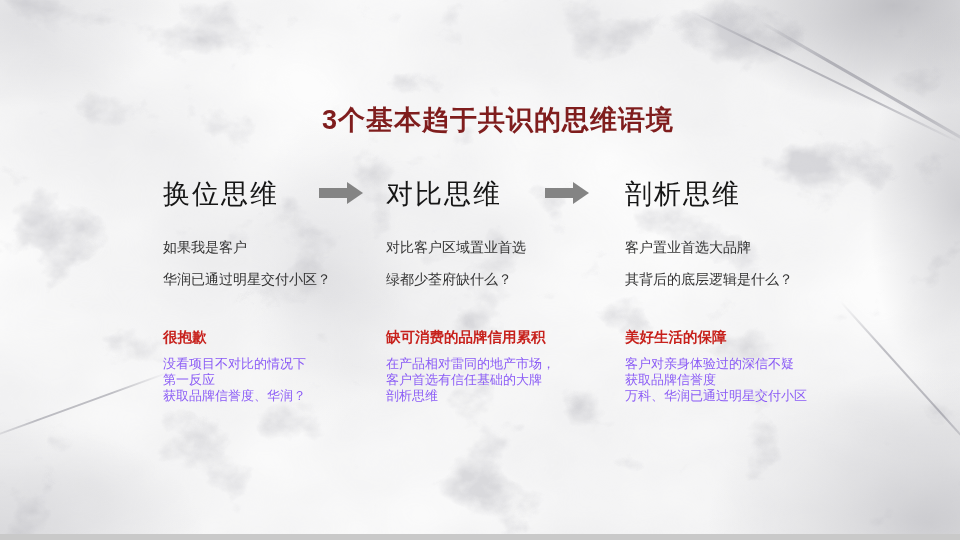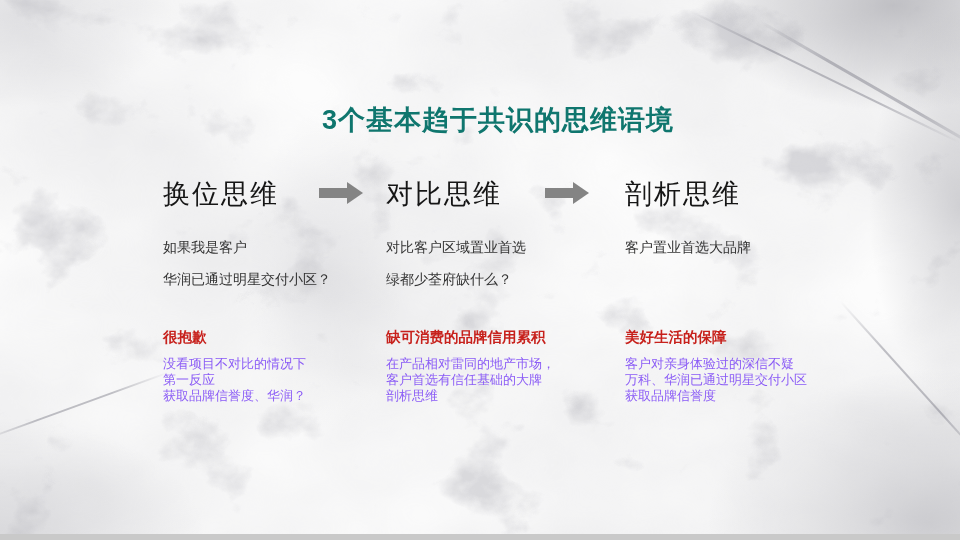--- a/index.html
+++ b/index.html
@@ -51,21 +51,21 @@
     left: 0; bottom: 0;
     width: 960px; height: 6px;
     background: #c9c9c9;
   }
   
   .title {
     position: absolute;
     left: 322px; top: 102px;
     font-size: 27px;
     font-weight: 700;
-    color: #0f766e;
+    color: #7f1d1d;
     letter-spacing: 1px;
     white-space: nowrap;
   }
   .col { position: absolute; top: 0; width: 250px; height: 540px; }
   .col-1 { left: 163px; }
   .col-2 { left: 386px; }
   .col-3 { left: 625px; }
   .col-header {
     position: absolute;
     top: 176px; left: 0;
@@ -180,21 +180,22 @@
   </div>
 
   <div class="arrow arrow-2">
     <span class="shaft"></span>
     <span class="head"></span>
   </div>
 
   <div class="col col-3">
     <h2 class="col-header">剖析思维</h2>
     <p class="q-line q-line-1">客户置业首选大品牌</p>
+    <p class="q-line q-line-2">其背后的底层逻辑是什么？</p>
     <div class="highlight">美好生活的保障</div>
     <div class="ans">
       <p>客户对亲身体验过的深信不疑</p>
+      <p>获取品牌信誉度</p>
       <p>万科、华润已通过明星交付小区</p>
-      <p>获取品牌信誉度</p>
     </div>
   </div>
 
 </div>
 
 </body></html>

